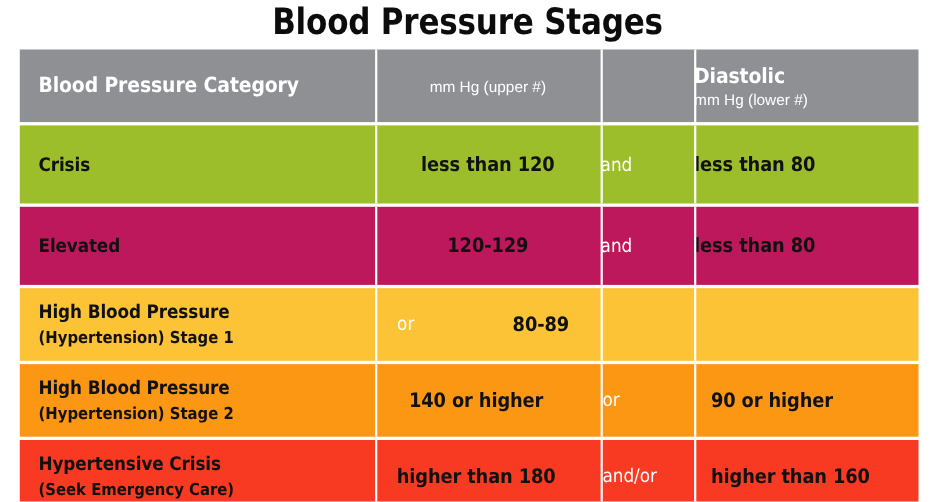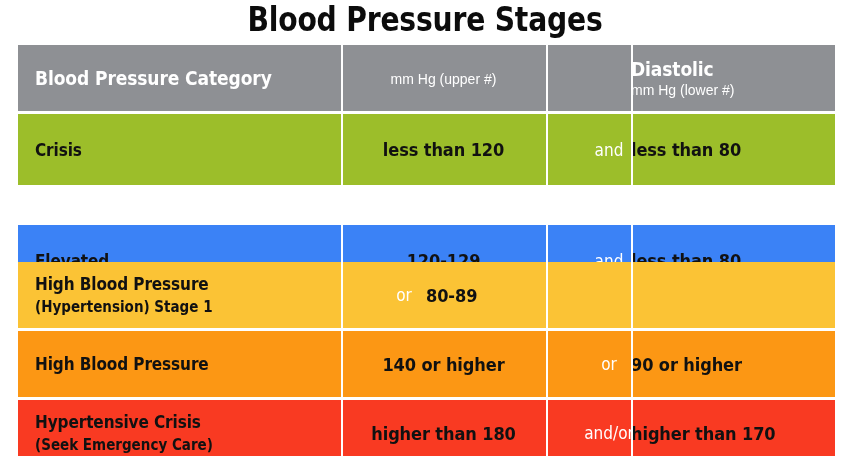--- a/index.html
+++ b/index.html
@@ -58,21 +58,21 @@
 
   .cell {
     box-sizing: border-box;
     display: flex;
     flex-direction: column;
     justify-content: center;
     overflow: hidden;
   }
   .c-cat  { width: 323px; padding-left: 17px; align-items: flex-start; }
   .c-sys  { width: 205px; align-items: center; }
-  .c-conj { width: 85px;  align-items: center; padding-left: 41px; }
+  .c-conj { width: 85px;  align-items: flex-start; }
   .c-dia  { width: 204px; align-items: flex-start; }
 
   .divider {
     position: absolute;
     top: 0;
     bottom: 0;
     width: 2px;
     background: #ffffff;
   }
   .d1 { left: 323px; }
@@ -99,21 +99,21 @@
     font-size: 14px;
     font-weight: normal;
     color: #ffffff;
     white-space: nowrap;
     margin-top: 2px;
   }
   .hdr .c-cat .hdr-main { text-align: left; }
 
   
   .drow { height: 71px; }
-  .drow.compact { height: 66px; }
+  .drow.compact { height: 66px; gap: 20px; }
 
   .cat-main {
     font-family: "DejaVu Sans Condensed", "Liberation Sans Narrow", "Liberation Sans", sans-serif;
     font-size: 17px;
     font-weight: bold;
     color: #111111;
     white-space: nowrap;
     letter-spacing: -0.1px;
   }
   .cat-sub {
@@ -186,21 +186,21 @@
         <span class="conj">and</span>
       </div>
       <div class="cell c-dia">
         <span class="val">less than 80</span>
       </div>
       <div class="divider d1"></div>
       <div class="divider d2"></div>
       <div class="divider d3"></div>
     </div>
 
-    <div class="row drow r1" style="background: #3b82f6; margin-top: 37px;">
+    <div class="row drow r1" style="background: #be185d;">
       <div class="cell c-cat">
         <span class="cat-main">Elevated</span>
       </div>
       <div class="cell c-sys">
         <span class="val">120-129</span>
       </div>
       <div class="cell c-conj">
         <span class="conj">and</span>
       </div>
       <div class="cell c-dia">
@@ -223,20 +223,21 @@
         <span class="val">80-89</span>
       </div>
       <div class="divider d1"></div>
       <div class="divider d2"></div>
       <div class="divider d3"></div>
     </div>
 
     <div class="row drow compact r3" style="background: rgb(252, 151, 20);">
       <div class="cell c-cat">
         <span class="cat-main">High Blood Pressure</span>
+        <span class="cat-sub">(Hypertension) Stage 2</span>
       </div>
       <div class="cell c-sys">
         <span class="val">140 or higher</span>
       </div>
       <div class="cell c-conj">
         <span class="conj">or</span>
       </div>
       <div class="cell c-dia">
         <span class="val">90 or higher</span>
       </div>
@@ -250,21 +251,21 @@
         <span class="cat-main">Hypertensive Crisis</span>
         <span class="cat-sub">(Seek Emergency Care)</span>
       </div>
       <div class="cell c-sys">
         <span class="val">higher than 180</span>
       </div>
       <div class="cell c-conj">
         <span class="conj">and/or</span>
       </div>
       <div class="cell c-dia">
-        <span class="val">higher than 170</span>
+        <span class="val">higher than 160</span>
       </div>
       <div class="divider d1"></div>
       <div class="divider d2"></div>
       <div class="divider d3"></div>
     </div>
 
   </div>
 </div>
 
 </body></html>

